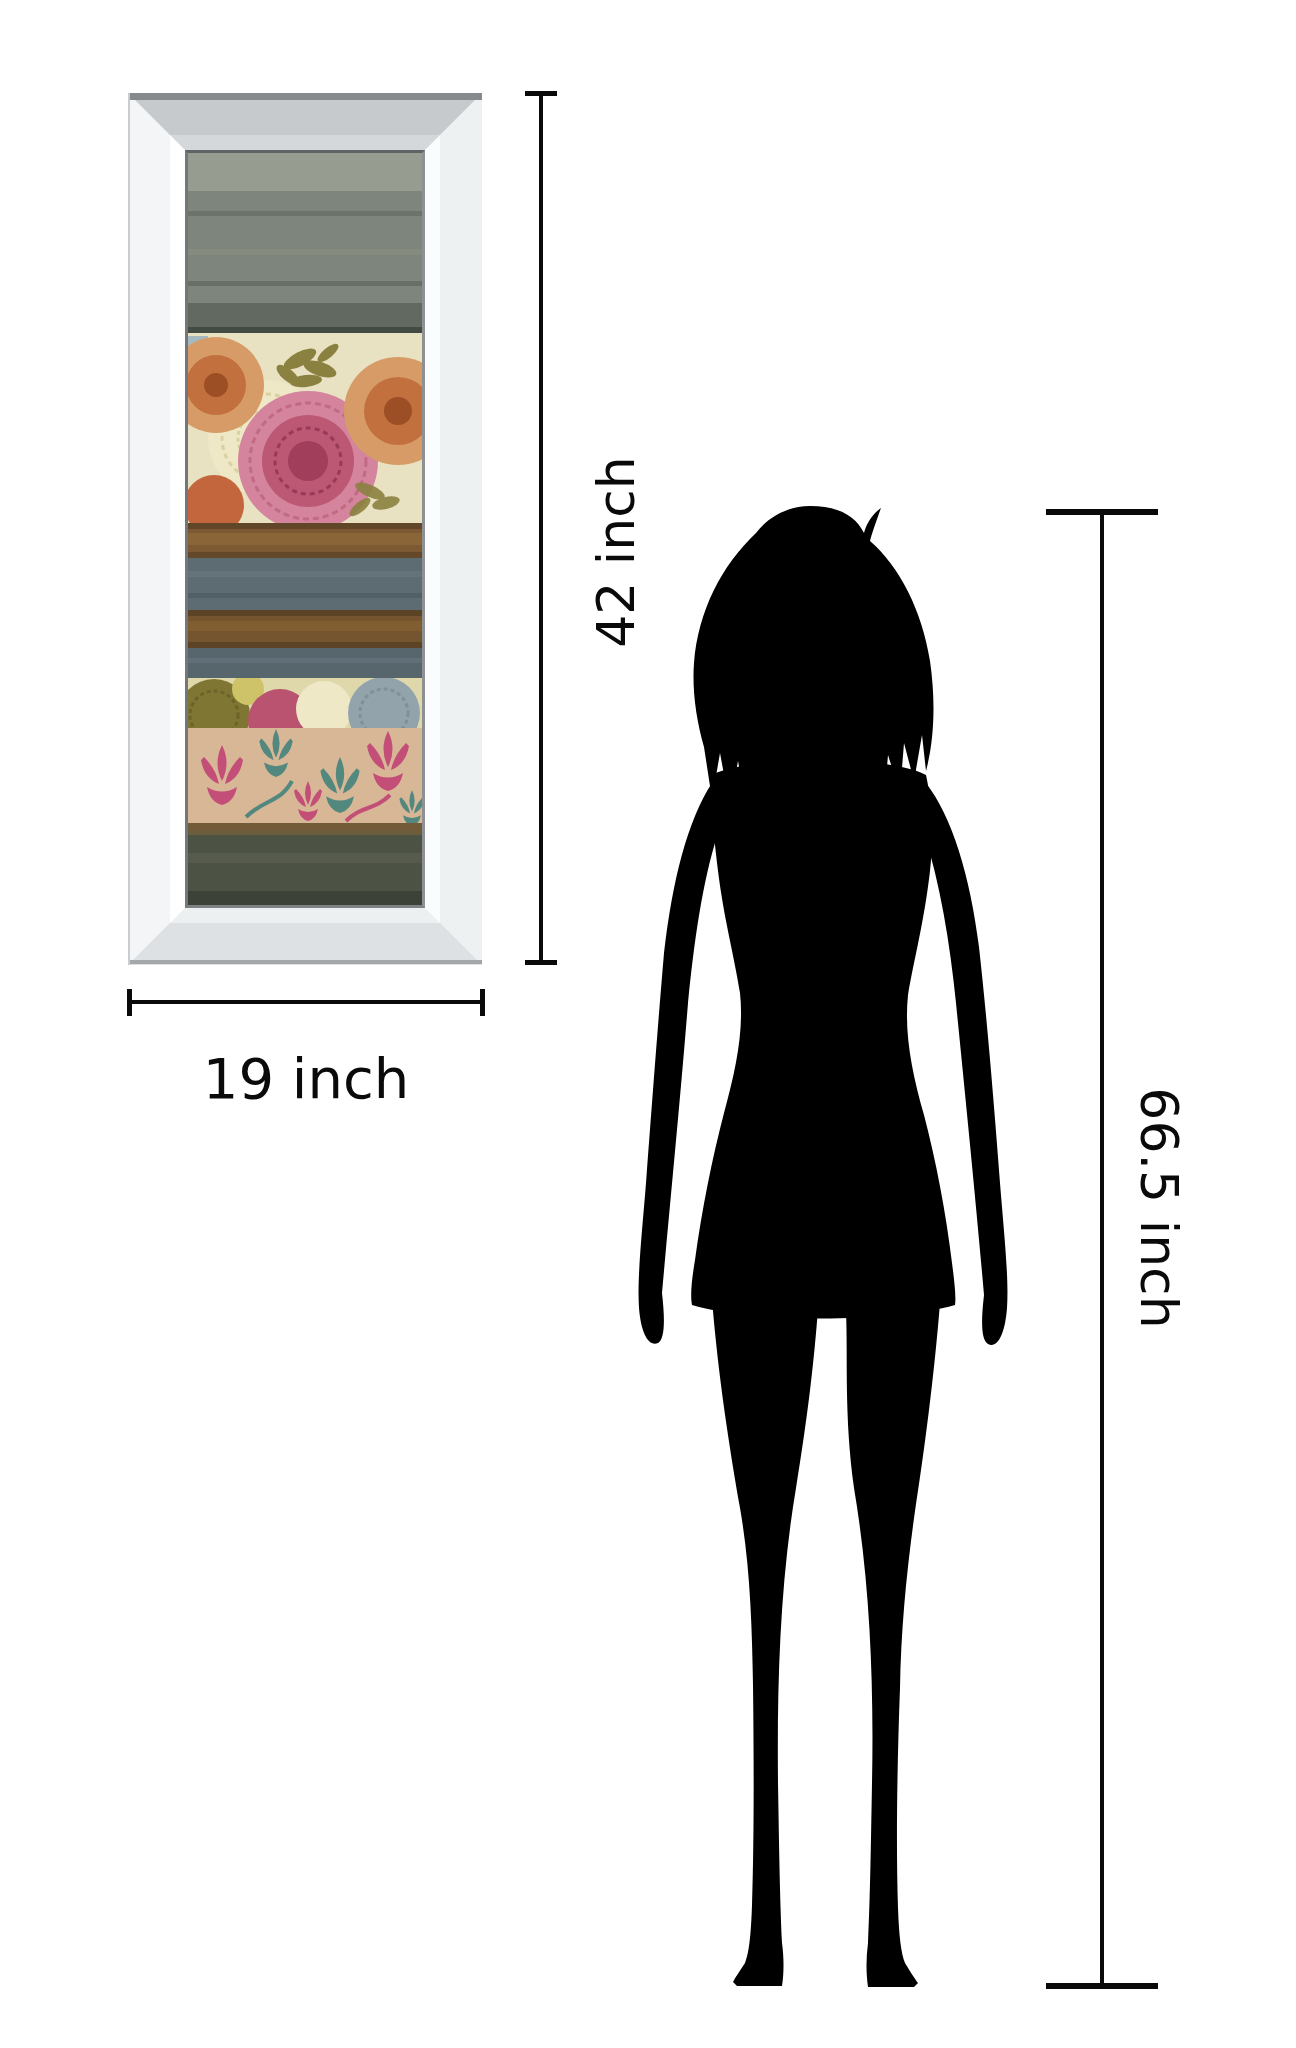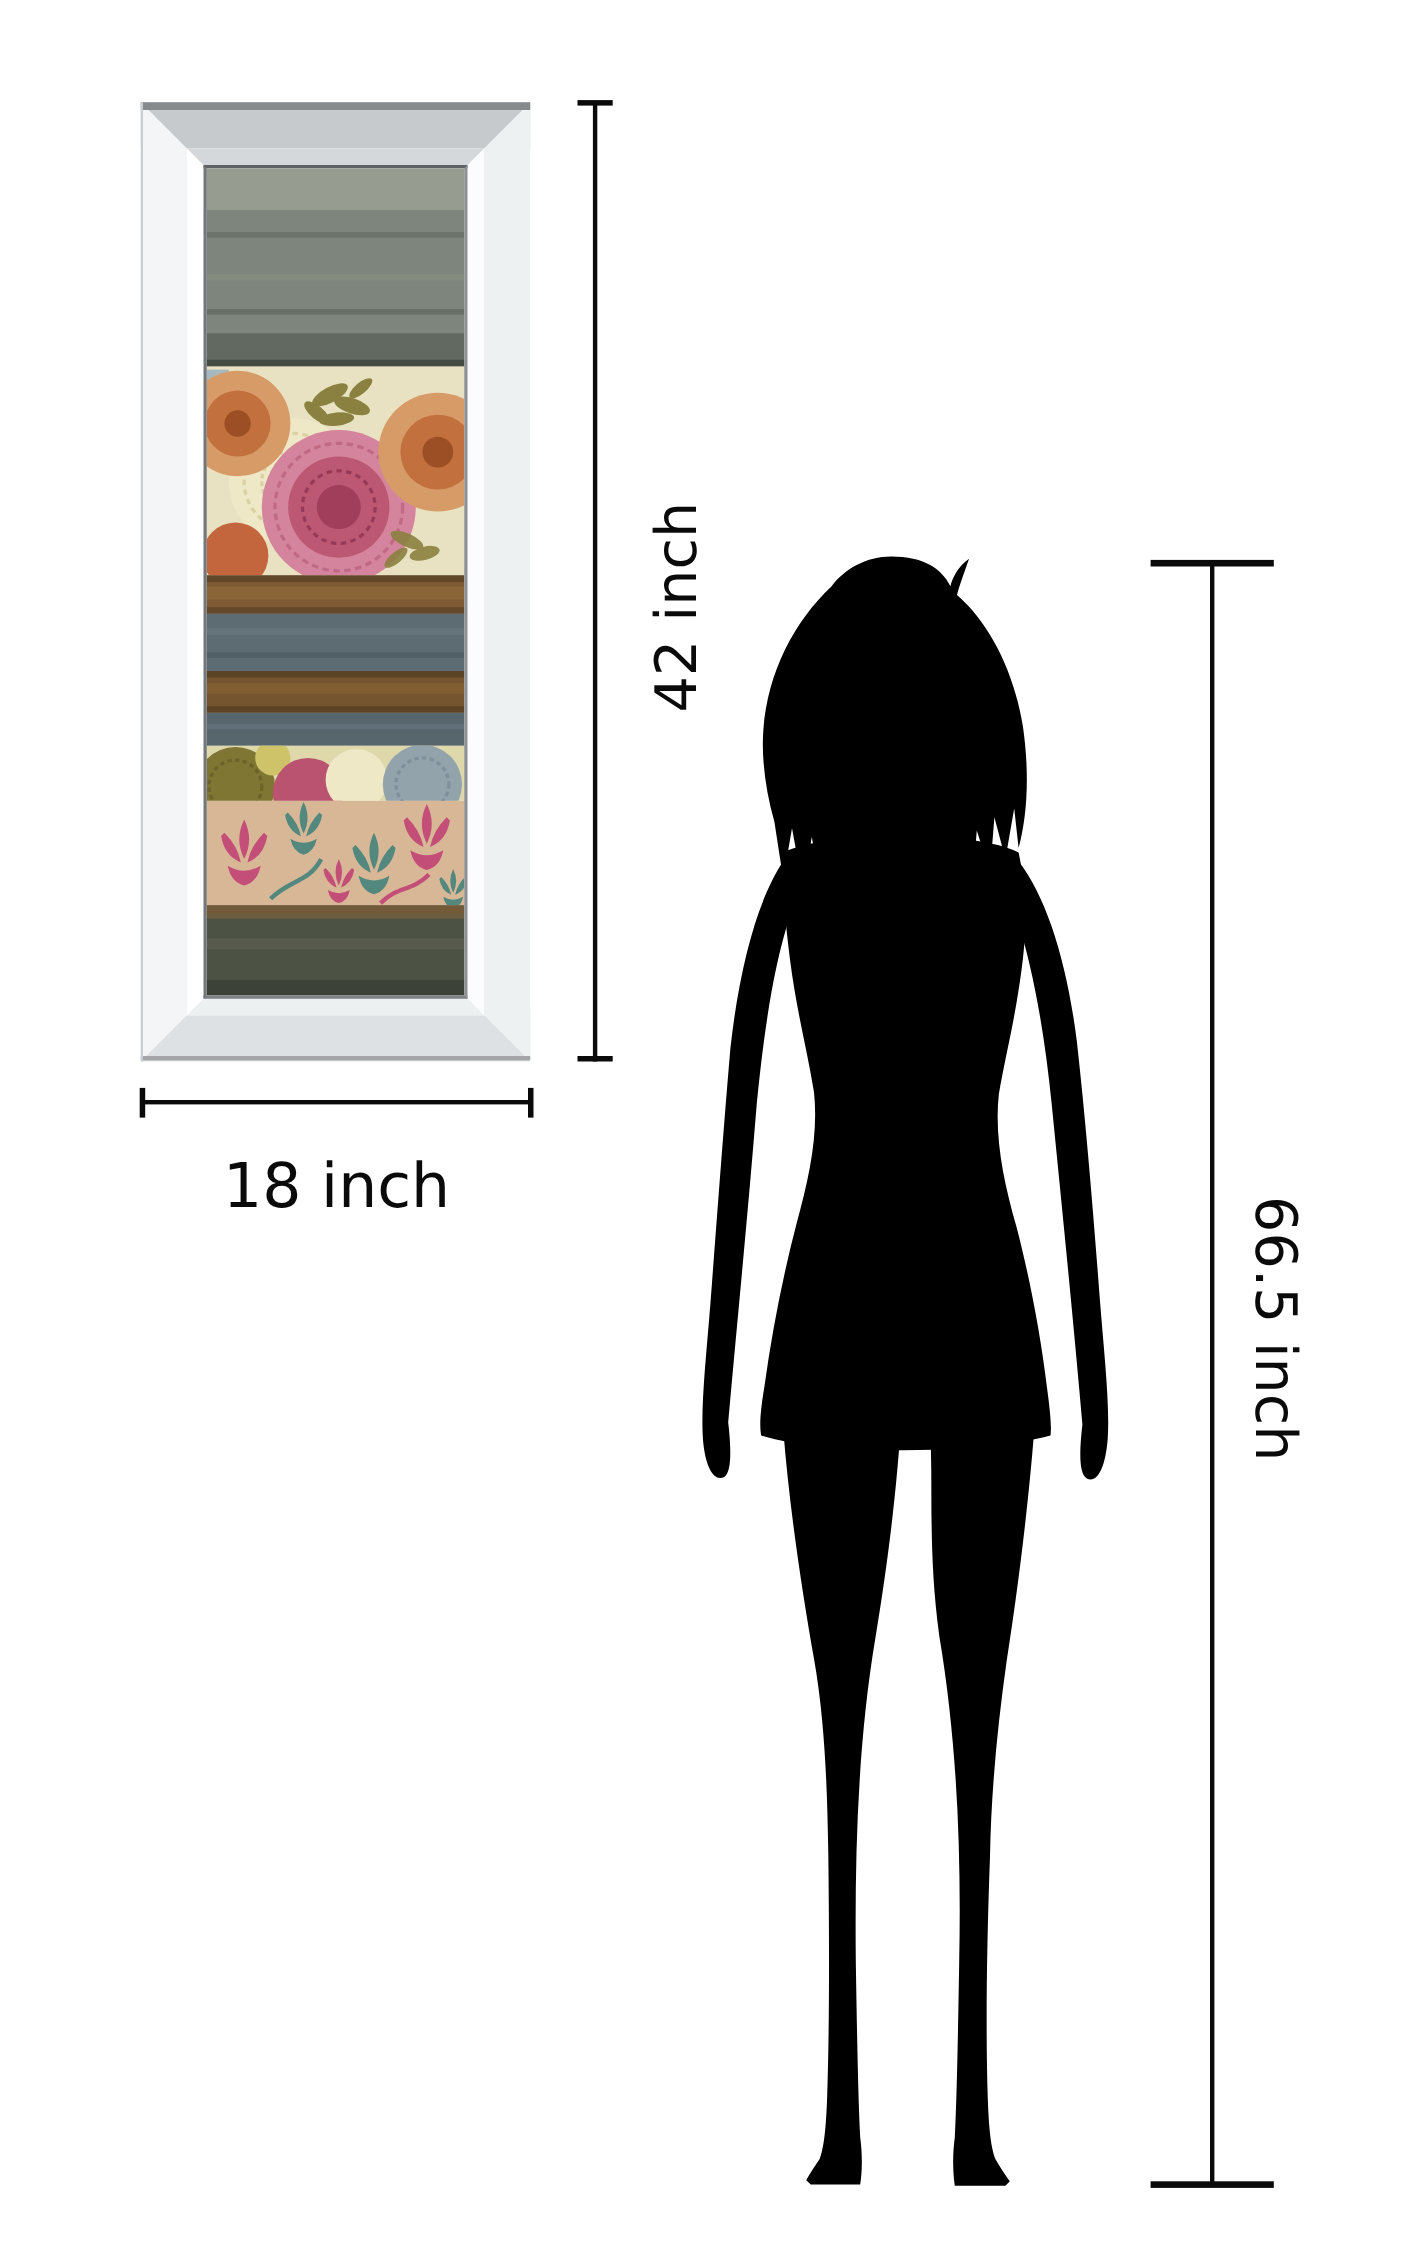--- a/index.html
+++ b/index.html
@@ -163,21 +163,21 @@
   <div class="frame-left-edge"></div>
 
   <div class="dim-line line-frame-height"></div>
   <div class="dim-tick tick-frame-top"></div>
   <div class="dim-tick tick-frame-bottom"></div>
   <div class="dim-label label-frame-height">42 inch</div>
 
   <div class="dim-line line-frame-width"></div>
   <div class="dim-tick tick-width-left"></div>
   <div class="dim-tick tick-width-right"></div>
-  <div class="dim-label label-frame-width">18 inch</div>
+  <div class="dim-label label-frame-width">19 inch</div>
 
   <svg class="woman" width="440" height="1490" viewBox="0 0 440 1490">
     <g fill="#000000">
 
       <path d="
         M210,3 C240,3 256,14 264,30
         C266,22 271,12 281,5 C276,19 272,30 270,38
         C300,64 322,108 330,158 C336,200 334,238 326,268
         L322,232 L314,278 L304,240 L300,290 L288,252 L284,300
         C268,310 250,302 238,292 C200,298 170,300 150,292

